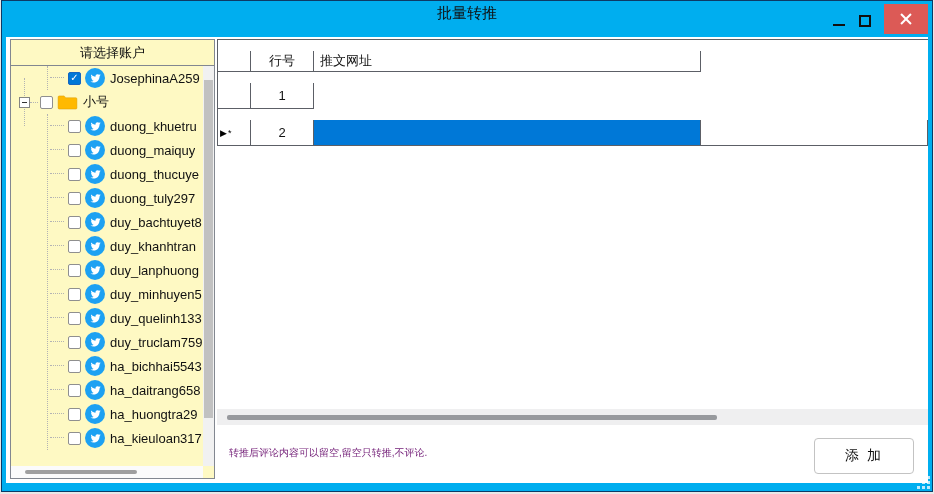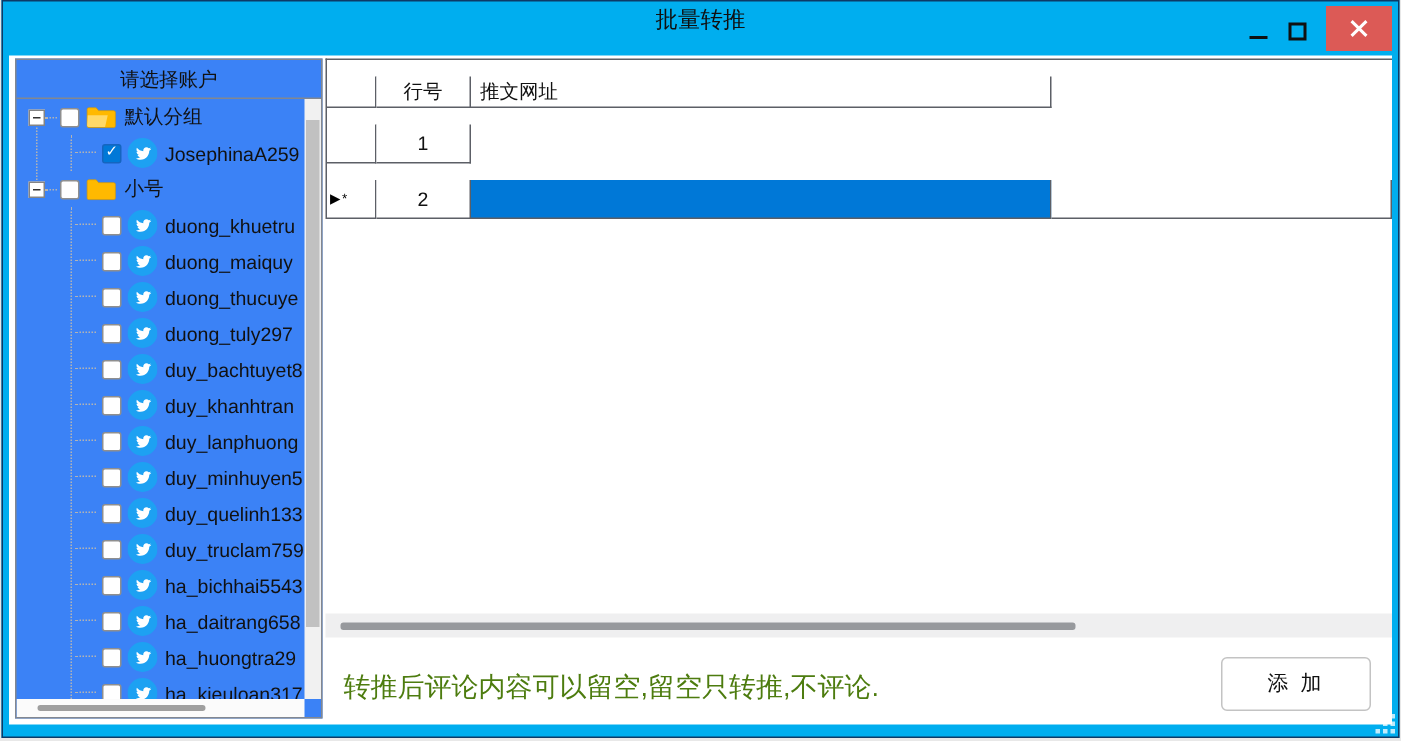--- a/index.html
+++ b/index.html
@@ -19,21 +19,21 @@
   .glyph-min{position:absolute; left:7px; top:20px; width:12px; height:2px; background:#101010;}
   .glyph-max{position:absolute; left:7px; top:11px; width:12px; height:12px; border:2px solid #101010; background:transparent;}
   .btn-close{width:44px; height:30px; margin-left:6px; background:var(--red); position:relative; cursor:pointer;}
   .glyph-close{position:absolute; left:50%; top:50%; width:14px; height:14px; transform:translate(-50%,-50%);}
   .glyph-close::before,.glyph-close::after{content:""; position:absolute; left:6px; top:0; width:2px; height:14px; background:#fff;}
   .glyph-close::before{transform:rotate(45deg);} .glyph-close::after{transform:rotate(-45deg);}
   
   .client{position:absolute; left:4px; right:4px; top:36px; bottom:8px; background:#fff;}
   
   .panel{position:absolute; left:8px; top:38px; width:205px; height:440px;
-         border:1px solid #828790; background:#3b82f6;}
+         border:1px solid #828790; background:#fef9c3;}
   .panel-header{height:26px; line-height:25px; text-align:center; font-size:13px; color:#111;
                 border-bottom:1px solid #828790;}
   .tree{position:absolute; left:0; top:26px; right:0; bottom:0; overflow:hidden;}
   .root-connector{position:absolute; left:13px; top:12px; height:48px; border-left:1px dotted var(--dot);}
   .tree-row{height:24px; display:flex; align-items:center; white-space:nowrap; position:relative;}
   .tree-row.root{padding-left:8px;}
   .expander{width:11px; height:11px; border:1px solid #848484; background:#fff; position:relative; flex:0 0 auto; cursor:pointer;}
   .expander::after{content:""; position:absolute; left:2px; right:2px; top:4px; height:1px; background:#333;}
   .stub{width:8px; height:1px; border-top:1px dotted var(--dot); flex:0 0 auto;}
   .checkbox{width:13px; height:13px; border:1px solid #8f8f8f; border-radius:2px; background:#fff;
@@ -61,21 +61,21 @@
   .c0{width:33px; flex:0 0 auto; padding:0 2px !important;}
   .c1{width:63px; flex:0 0 auto; justify-content:center;}
   .c2{width:387px; flex:0 0 auto; padding:0 5px;}
   .c3{flex:1 1 auto; padding:0 5px;}
   .g-cell.sel{background:var(--sel);}
   .indicator{font-size:9px; letter-spacing:1px; color:#000;}
   
   .table-hscroll{position:absolute; left:215px; top:408px; width:711px; height:16px; background:#efeff0;}
   .table-hscroll .thumb{position:absolute; left:10px; top:6px; width:490px; height:5px; background:#97999d; border-radius:2px;}
   
-  .hint{position:absolute; left:227px; top:445px; font-size:18px; color:#4d7c0f;}
+  .hint{position:absolute; left:227px; top:445px; font-size:10px; color:#701a75;}
   .add-btn{position:absolute; left:812px; top:437px; width:100px; height:36px;
            background:#fff; border:1px solid #c3c3c3; border-radius:4px;
            font-size:14px; color:#111; font-family:inherit; letter-spacing:2px; cursor:pointer;}
   
   .grip{position:absolute; right:1px; bottom:1px; width:14px; height:14px;}
   .grip i{position:absolute; width:3px; height:3px; background:rgba(255,255,255,.75);}
   .grip i:nth-child(1){right:1px; bottom:1px;}
   .grip i:nth-child(2){right:6px; bottom:1px;}
   .grip i:nth-child(3){right:1px; bottom:6px;}
   .grip i:nth-child(4){right:11px; bottom:1px;}
@@ -100,32 +100,20 @@
       </div>
     </div>
   </div>
 
   <div class="client">
     <div class="panel" style="left:4px; top:2px;">
       <div class="panel-header">请选择账户</div>
       <div class="tree">
         <div class="root-connector"></div>
         <div id="tree-root">
-            <div class="tree-row root">
-              <span class="expander"></span>
-              <span class="stub"></span>
-              <span class="checkbox"></span>
-              <span class="icon">
-                <svg viewBox="0 0 22 17" width="21" height="16">
-                  <path d="M1 3.2c0-.7.5-1.2 1.2-1.2h5.2l1.7 2h10.7c.7 0 1.2.5 1.2 1.2v9.6c0 .7-.5 1.2-1.2 1.2H2.2c-.7 0-1.2-.5-1.2-1.2z" fill="#FFB900" stroke="#d99a00" stroke-width="0.5"></path>
-                  <path d="M1.4 7.2h14.2l-1.9 8.3H2.2c-.7 0-1.2-.5-1.2-1.2z" fill="#FFD968"></path>
-                </svg>
-              </span>
-              <span class="label">默认分组</span>
-            </div>
             <div class="children">
               <div class="tree-row child">
                 <span class="checkbox checked"></span>
                 <span class="icon">
                   <svg viewBox="0 0 24 24" width="20" height="20">
                     <circle cx="12" cy="12" r="12" fill="#1DA1F2"></circle>
                     <path fill="#fff" d="M18.9 8.6c-.4.2-.9.3-1.4.4.5-.3.9-.8 1.1-1.4-.5.3-1 .5-1.6.6-.5-.5-1.1-.8-1.9-.8-1.4 0-2.5 1.1-2.5 2.5 0 .2 0 .4.1.6-2.1-.1-4-1.1-5.2-2.7-.2.4-.3.8-.3 1.3 0 .9.4 1.6 1.1 2.1-.4 0-.8-.1-1.1-.3v.1c0 1.2.9 2.2 2 2.5-.2.1-.4.1-.7.1-.2 0-.3 0-.5-.1.3 1 1.2 1.7 2.3 1.7-.9.7-1.9 1.1-3.1 1.1h-.6c1.1.7 2.4 1.1 3.8 1.1 4.5 0 7-3.8 7-7v-.3c.6-.3 1.1-.8 1.5-1.3z"></path>
                   </svg>
                 </span>
                 <span class="label">JosephinaA259</span>

